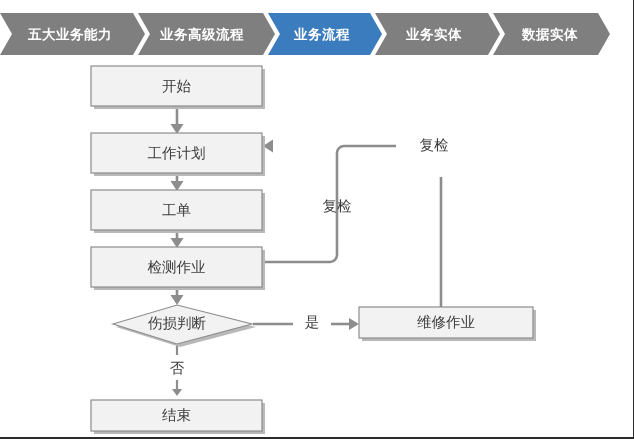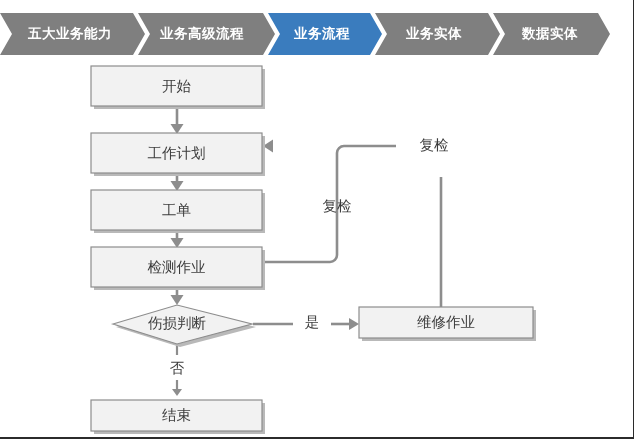--- a/index.html
+++ b/index.html
@@ -21,21 +21,20 @@
     border-bottom: 2px solid #2b2b2b;
   }
 
   
   #breadcrumb {
     position: absolute;
     left: 0;
     top: 13px;
     width: 512px;
     height: 42px;
-    font-family: Liberation Serif, serif;
   }
   #breadcrumb svg {
     display: block;
   }
   .chev-label {
     font-size: 13.5px;
     font-weight: bold;
     fill: #ffffff;
     text-anchor: middle;
     dominant-baseline: middle;

